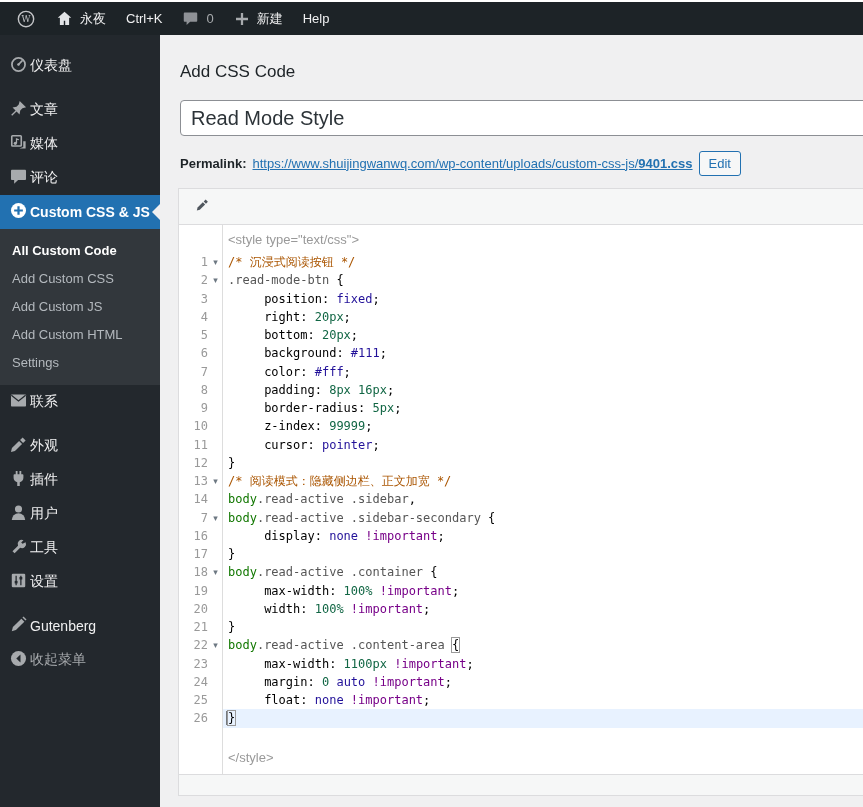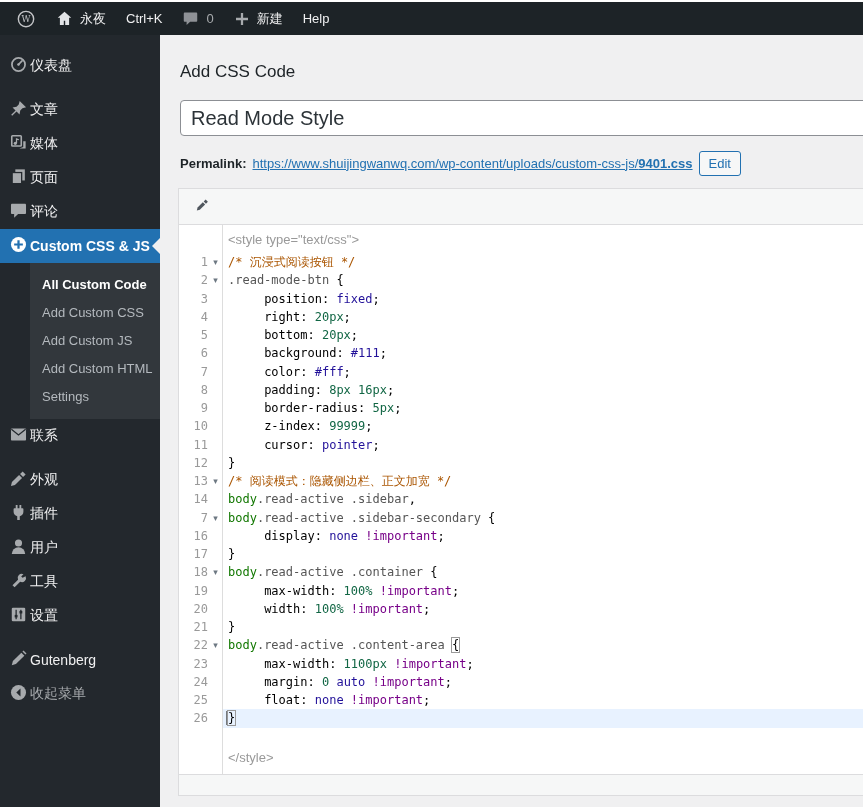--- a/index.html
+++ b/index.html
@@ -28,21 +28,21 @@
   }
   .menu-item svg { width:19px; height:19px; flex-shrink:0; }
   .menu-item.active { background:#2271b1; color:#fff; font-weight:600; }
   .menu-item.active .flyout {
     position:absolute; right:0; top:50%; margin-top:-8px; width:0; height:0;
     border-top:8px solid transparent; border-bottom:8px solid transparent;
     border-right:8px solid #f0f0f1;
   }
   .menu-item.dim { color:#a7aaad; }
   .sep { height:10px; }
-  .submenu { background:#32373c; padding:8px 0; font-size:13px;margin-left:30px; }
+  .submenu { background:#32373c; padding:8px 0; font-size:13px; }
   .submenu-item { height:28px; line-height:28px; padding-left:12px; color:#b4b9be; cursor:pointer; }
   .submenu-item.current { color:#fff; font-weight:600; }
   
   .main { flex:1; padding-left:20px; overflow:hidden; }
   h1.page-title { margin:22px 0 0; font-size:17px; font-weight:400; line-height:29px; color:#1d2327; }
   .title-input {
     display:block; margin-top:14px; width:705px; height:36px;
     border:1px solid #8c8f94; border-radius:4px; background:#fff;
     font-family:"Liberation Sans", sans-serif; font-size:20px; color:#2c3338; padding:0 10px;
   }
@@ -144,27 +144,20 @@
       <span>文章</span>
     </div>
     <div class="menu-item">
       <span><svg viewBox="0 0 24 24">
             <rect x="3.5" y="3.5" width="12" height="13" rx="1" fill="none" stroke="#a7aaad" stroke-width="2"></rect>
             <path d="M13 19.5h8v-9h-3v7.2z" fill="#a7aaad"></path>
             <circle cx="8" cy="13" r="2" fill="#a7aaad"></circle>
             <path d="M9.5 13V7.5l3 1" stroke="#a7aaad" stroke-width="1.6" fill="none"></path>
           </svg></span>
       <span>媒体</span>
-    </div>
-    <div class="menu-item">
-      <span><svg viewBox="0 0 24 24">
-            <rect x="8" y="3" width="12" height="14" fill="#a7aaad"></rect>
-            <rect x="4" y="7" width="12" height="14" fill="#a7aaad" stroke="#23282d" stroke-width="1.6"></rect>
-          </svg></span>
-      <span>页面</span>
     </div>
     <div class="menu-item">
       <span><svg viewBox="0 0 24 24" fill="#a7aaad">
             <path d="M4 3.5h16c.8 0 1.5.7 1.5 1.5v10c0 .8-.7 1.5-1.5 1.5h-8.5l-5 4.5v-4.5H4c-.8 0-1.5-.7-1.5-1.5V5c0-.8.7-1.5 1.5-1.5z"></path>
           </svg></span>
       <span>评论</span>
     </div>
     <div class="menu-item active">
       <span><svg viewBox="0 0 24 24">
             <circle cx="12" cy="12" r="9.5" fill="#fff"></circle>

